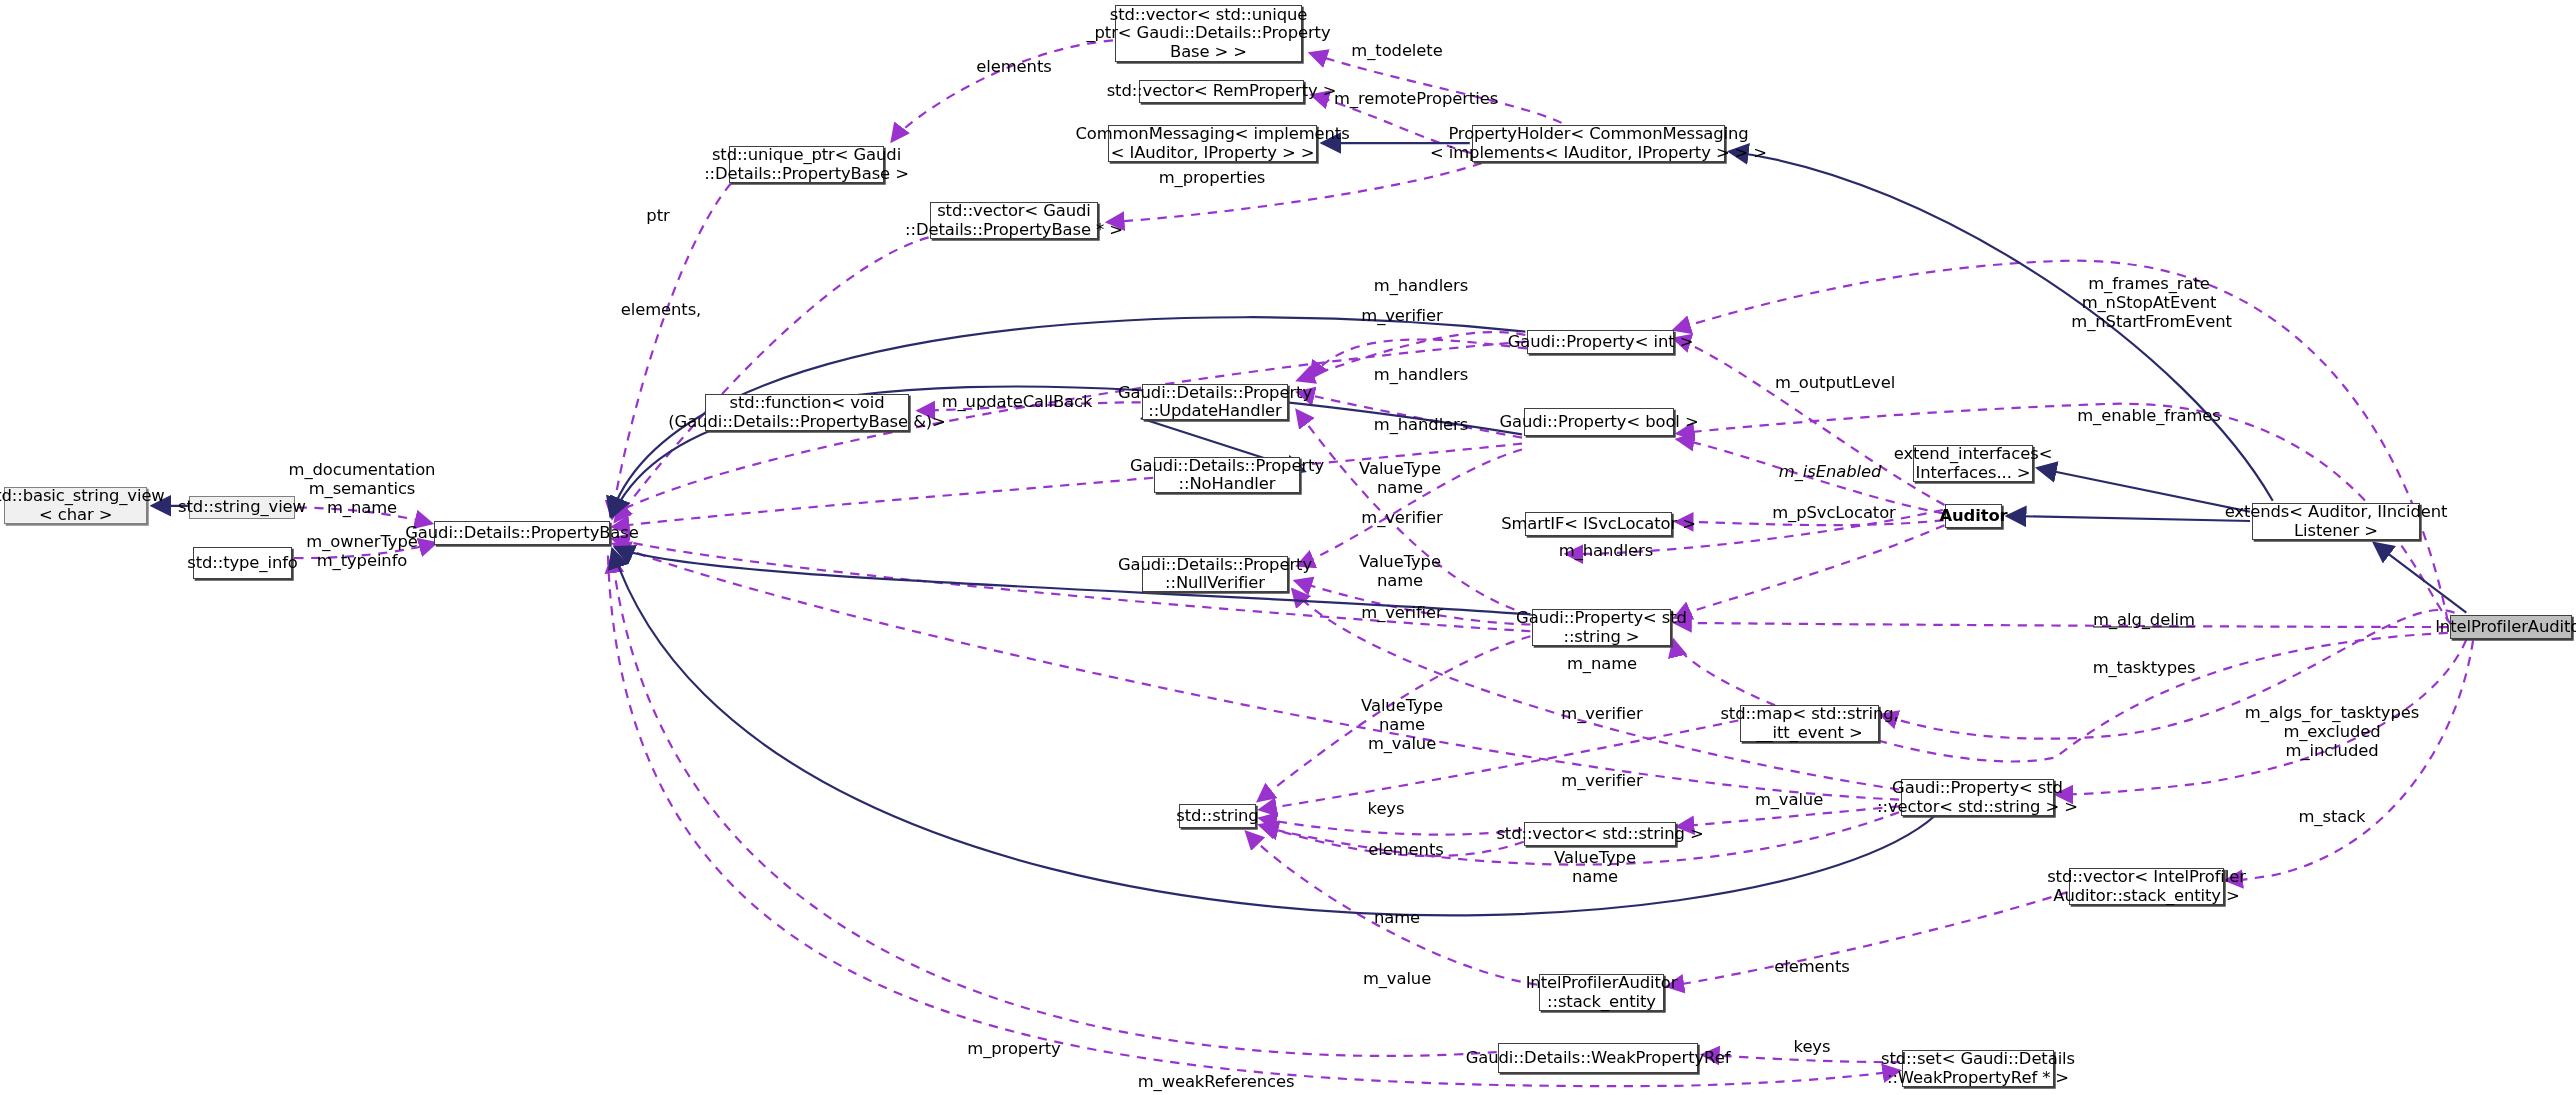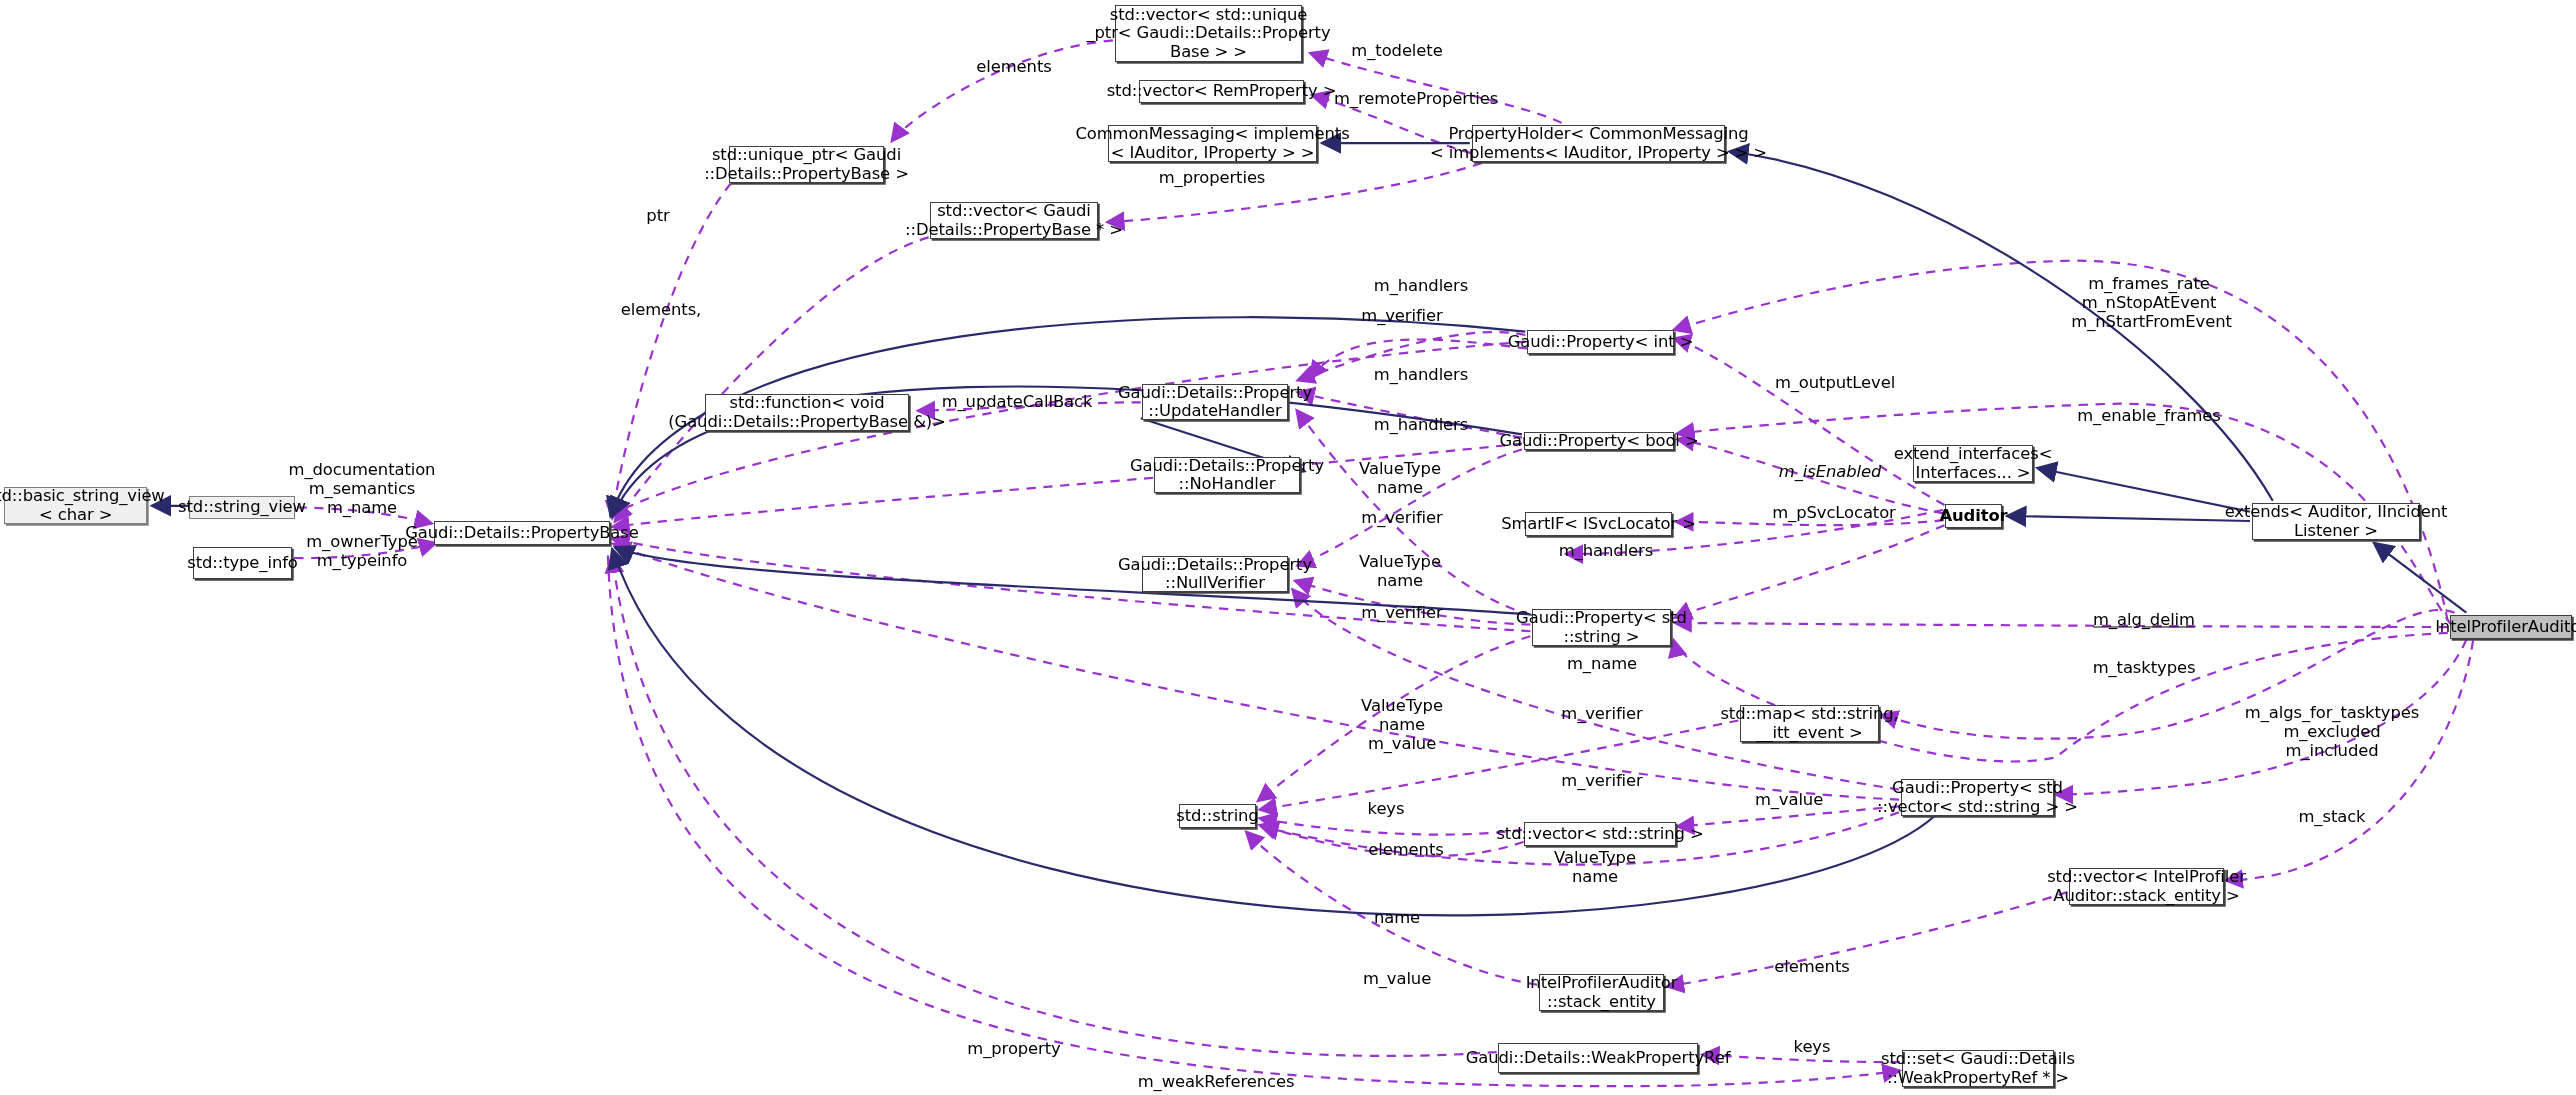--- a/index.html
+++ b/index.html
@@ -232,21 +232,21 @@
 &lt; char &gt;</div>
 
   <div class="node lightfill" style="left:189px;top:496px;width:106px;height:23px;">std::string_view</div>
 
   <div class="node shadow" style="left:193px;top:547px;width:99px;height:32px;">std::type_info</div>
 
   <div class="node shadow" style="left:434px;top:521px;width:176px;height:23.6px;">Gaudi::Details::PropertyBase</div>
 
   <div class="node shadow" style="left:1527px;top:330px;width:147px;height:23.6px;">Gaudi::Property&lt; int &gt;</div>
 
-  <div class="node shadow" style="left:1524px;top:432px;width:150px;height:18px;">Gaudi::Property&lt; bool &gt;</div>
+  <div class="node shadow" style="left:1524px;top:408px;width:150px;height:28px;">Gaudi::Property&lt; bool &gt;</div>
 
   <div class="node shadow" style="left:1525px;top:512px;width:147px;height:23.6px;">SmartIF&lt; ISvcLocator &gt;</div>
 
   <div class="node shadow" style="left:1532px;top:609px;width:139px;height:37px;">Gaudi::Property&lt; std
 ::string &gt;</div>
 
   <div class="node shadow" style="left:1740px;top:705px;width:139px;height:37px;">std::map&lt; std::string,
 __itt_event &gt;</div>
 
   <div class="node shadow" style="left:1901px;top:779px;width:153px;height:37px;">Gaudi::Property&lt; std

